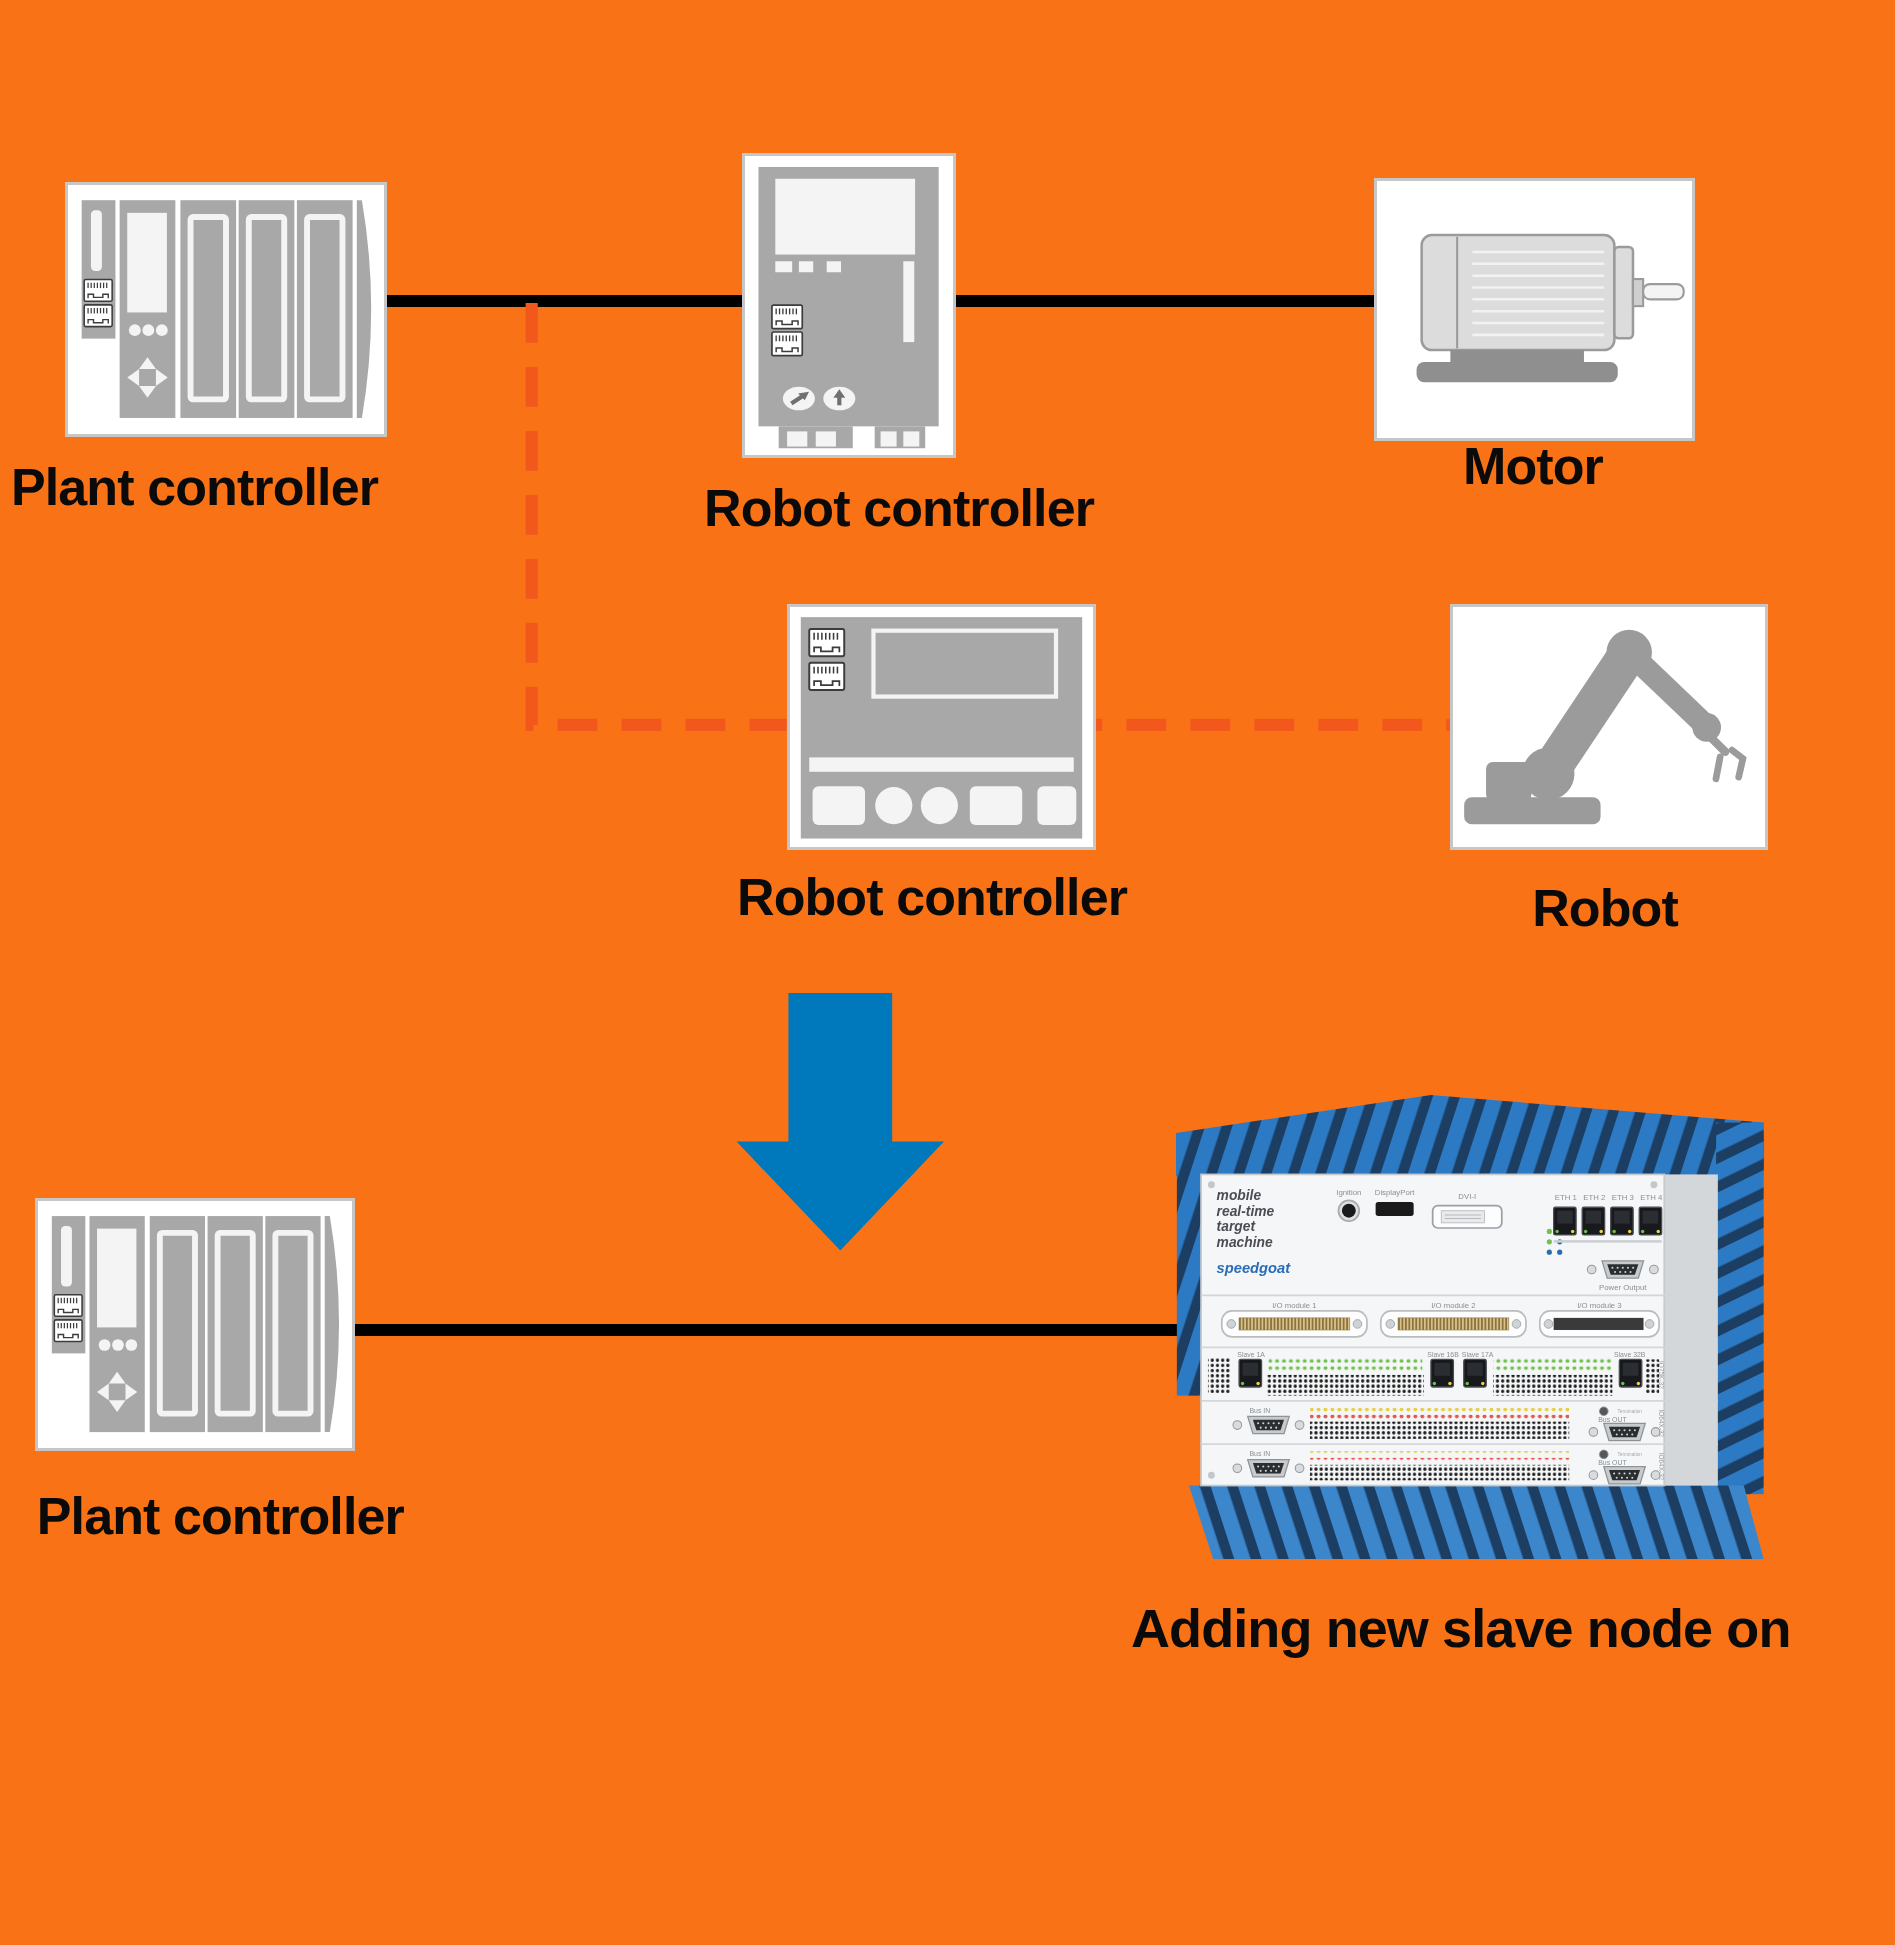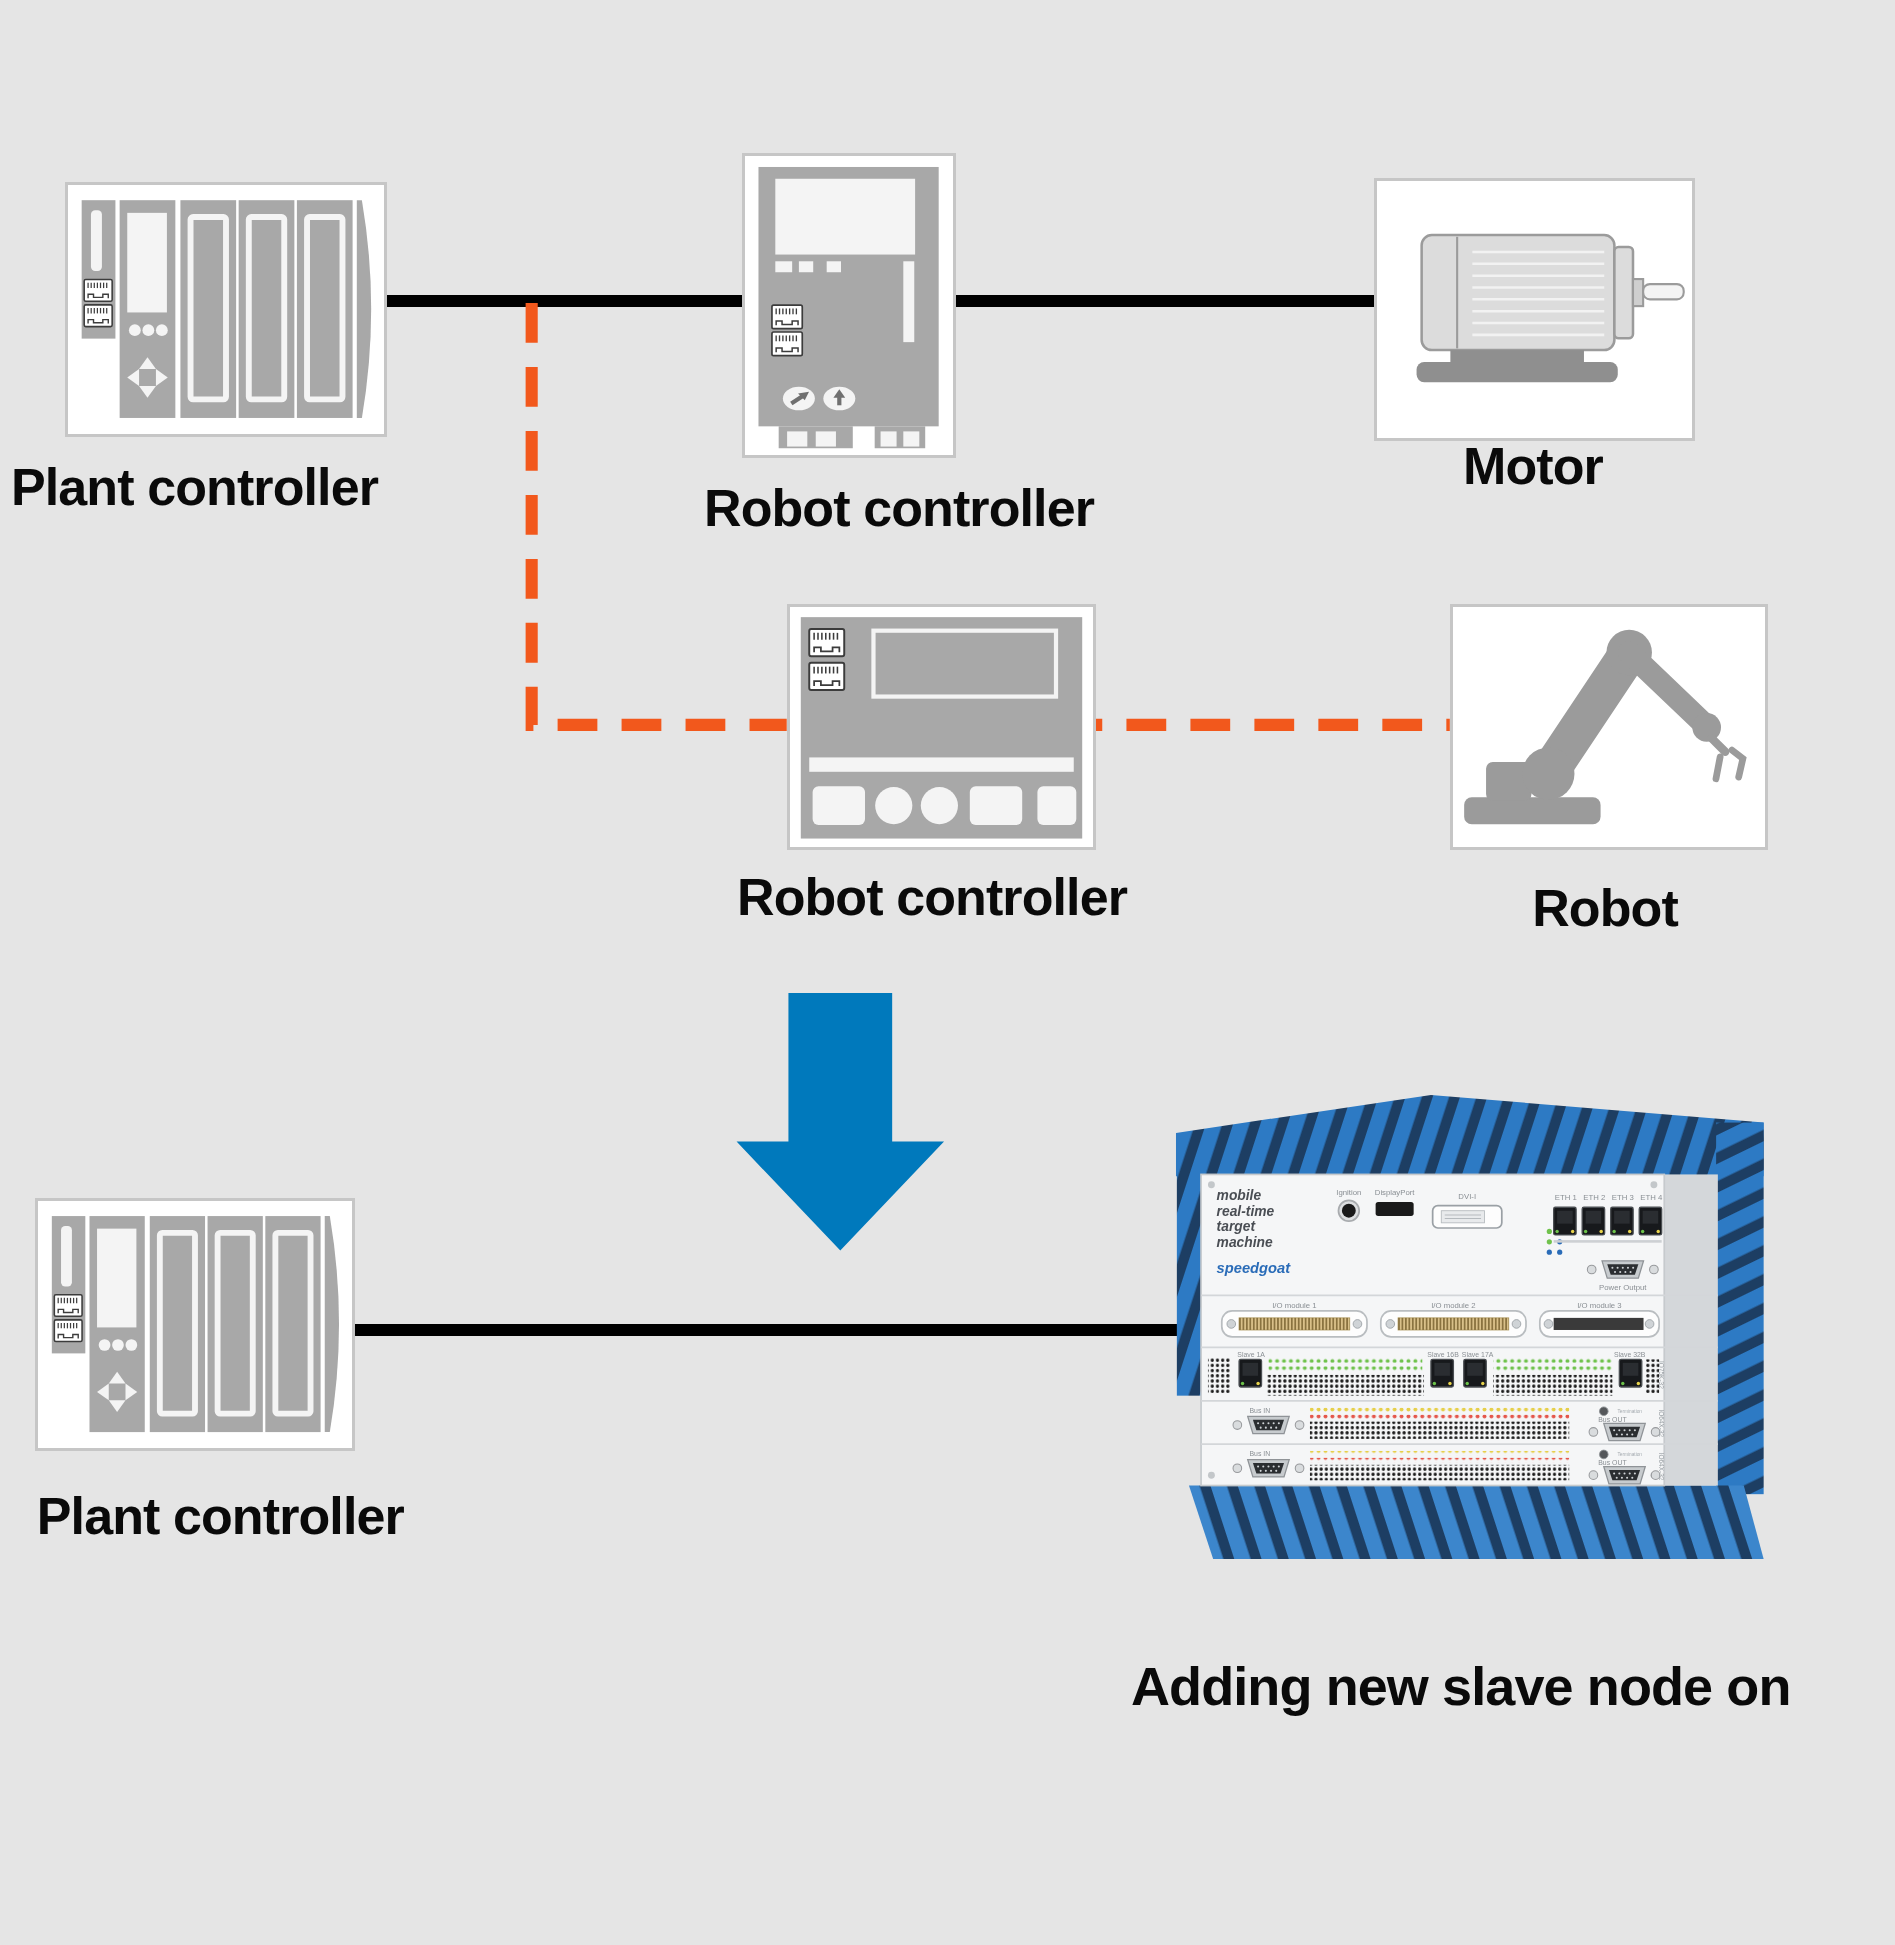--- a/index.html
+++ b/index.html
@@ -1,16 +1,16 @@
 <!DOCTYPE html>
 <html style="font-size:14px"><head>
 <meta charset="utf-8">
 <style>
   html,body{margin:0;padding:0;background:#fff}
-  .canvas{position:relative;width:1895px;height:1946px;background:#e5e5e5;
+  .canvas{position:relative;width:1895px;height:1946px;background:#f97316;
           font-family:"Liberation Sans",sans-serif;overflow:hidden}
   .abs{position:absolute}
   .box{position:absolute;background:#fff;border:3.5px solid #c6c6c6;box-sizing:border-box}
   .box svg{width:100%;height:100%;display:block}
   .lbl{position:absolute;font-weight:bold;font-size:52px;color:#0a0a0a;text-align:center;
        letter-spacing:-0.9px;white-space:nowrap}
   .busline{position:absolute;background:#000;height:12px}
   .caption{position:absolute;font-weight:bold;font-size:54px;color:#0a0a0a;line-height:81px;
            letter-spacing:-0.9px;white-space:nowrap}
   svg text{font-family:"Liberation Sans",sans-serif}
@@ -373,18 +373,18 @@
       <rect x="170" y="428" width="300" height="5" fill="url(#ledR)"></rect>
       <rect x="170" y="436" width="300" height="18" fill="url(#honey)"></rect>
       <text class="dts" x="520" y="436">Bus OUT</text>
       <use href="#db9" transform="translate(506,438)"></use>
       <circle cx="510" cy="424" r="5" fill="#55585b" stroke="#8f9397"></circle>
       <text class="tt" x="540" y="426">Termination</text>
       <text class="code" transform="rotate(90 574 438)" x="574" y="438">IO64X-32</text>
     </g>
   </svg>
 
-  <div class="caption" style="left:1131px;top:1646px">
+  <div class="caption" style="left:1131px;top:1588px">
     <div>Adding new slave node on</div>
   </div>
 
 </div>
 
 
 </body></html>

